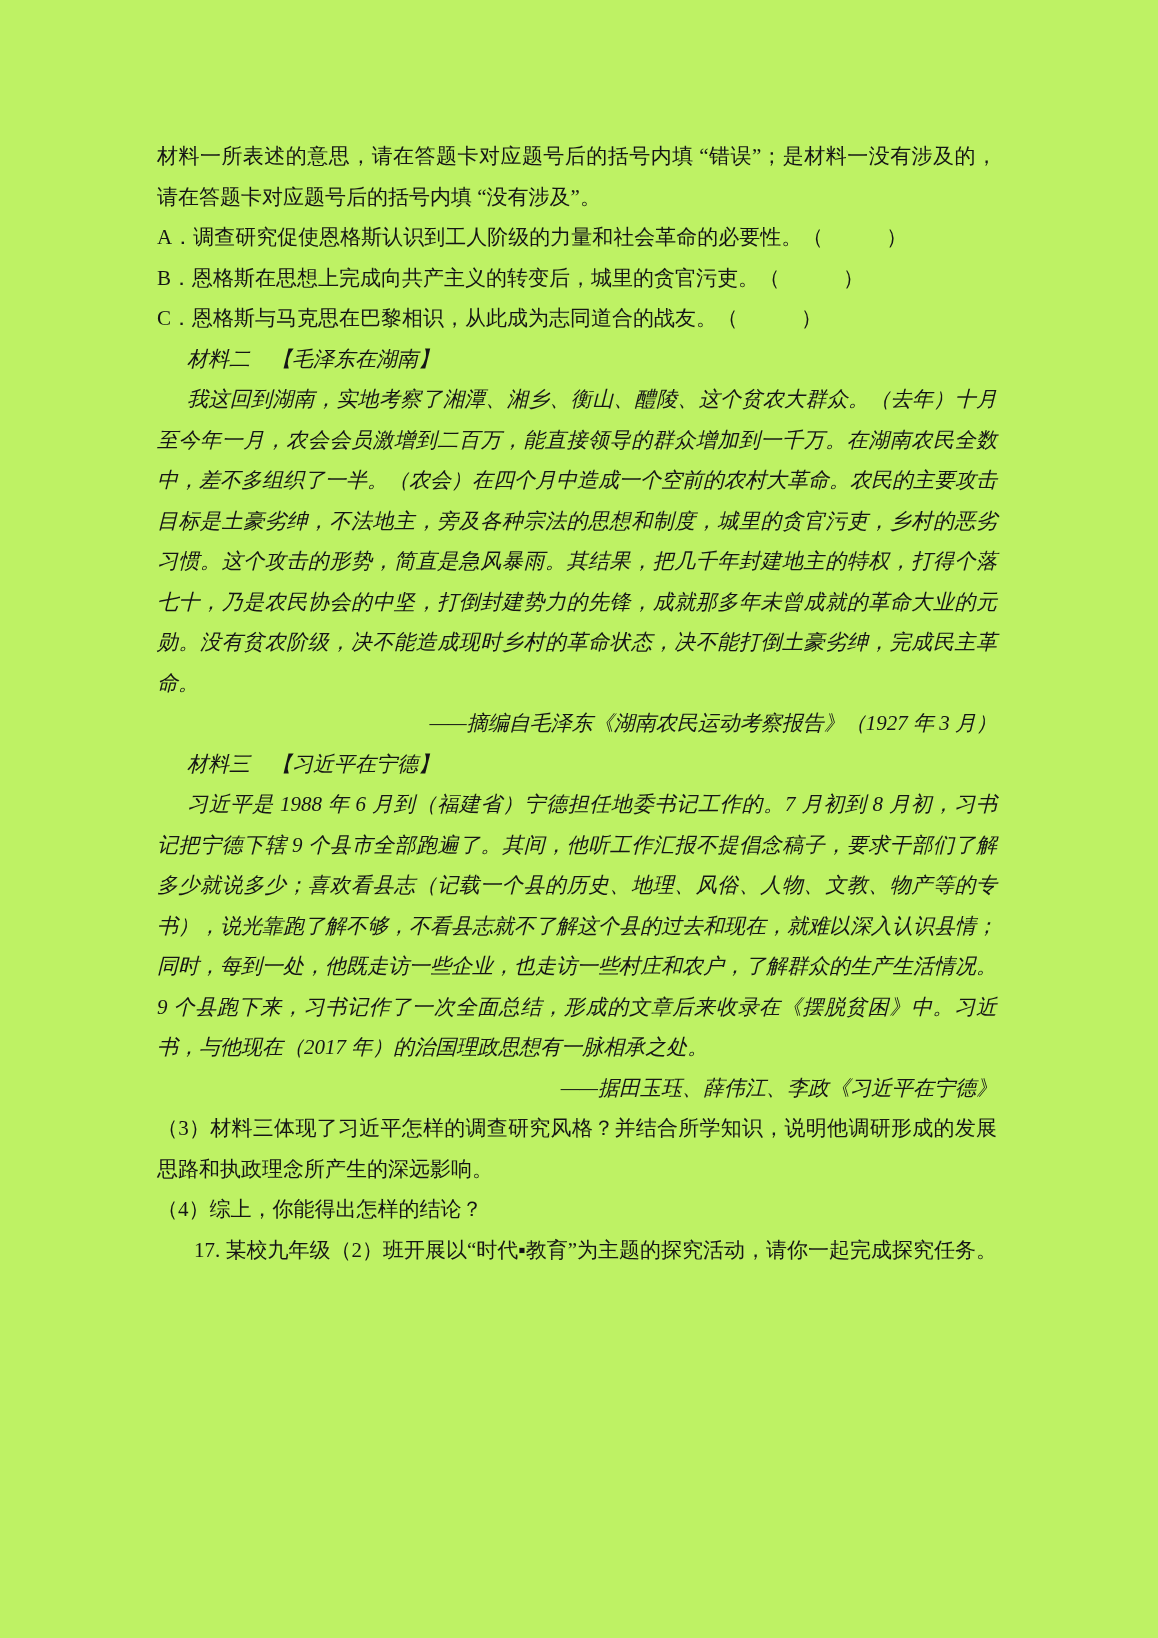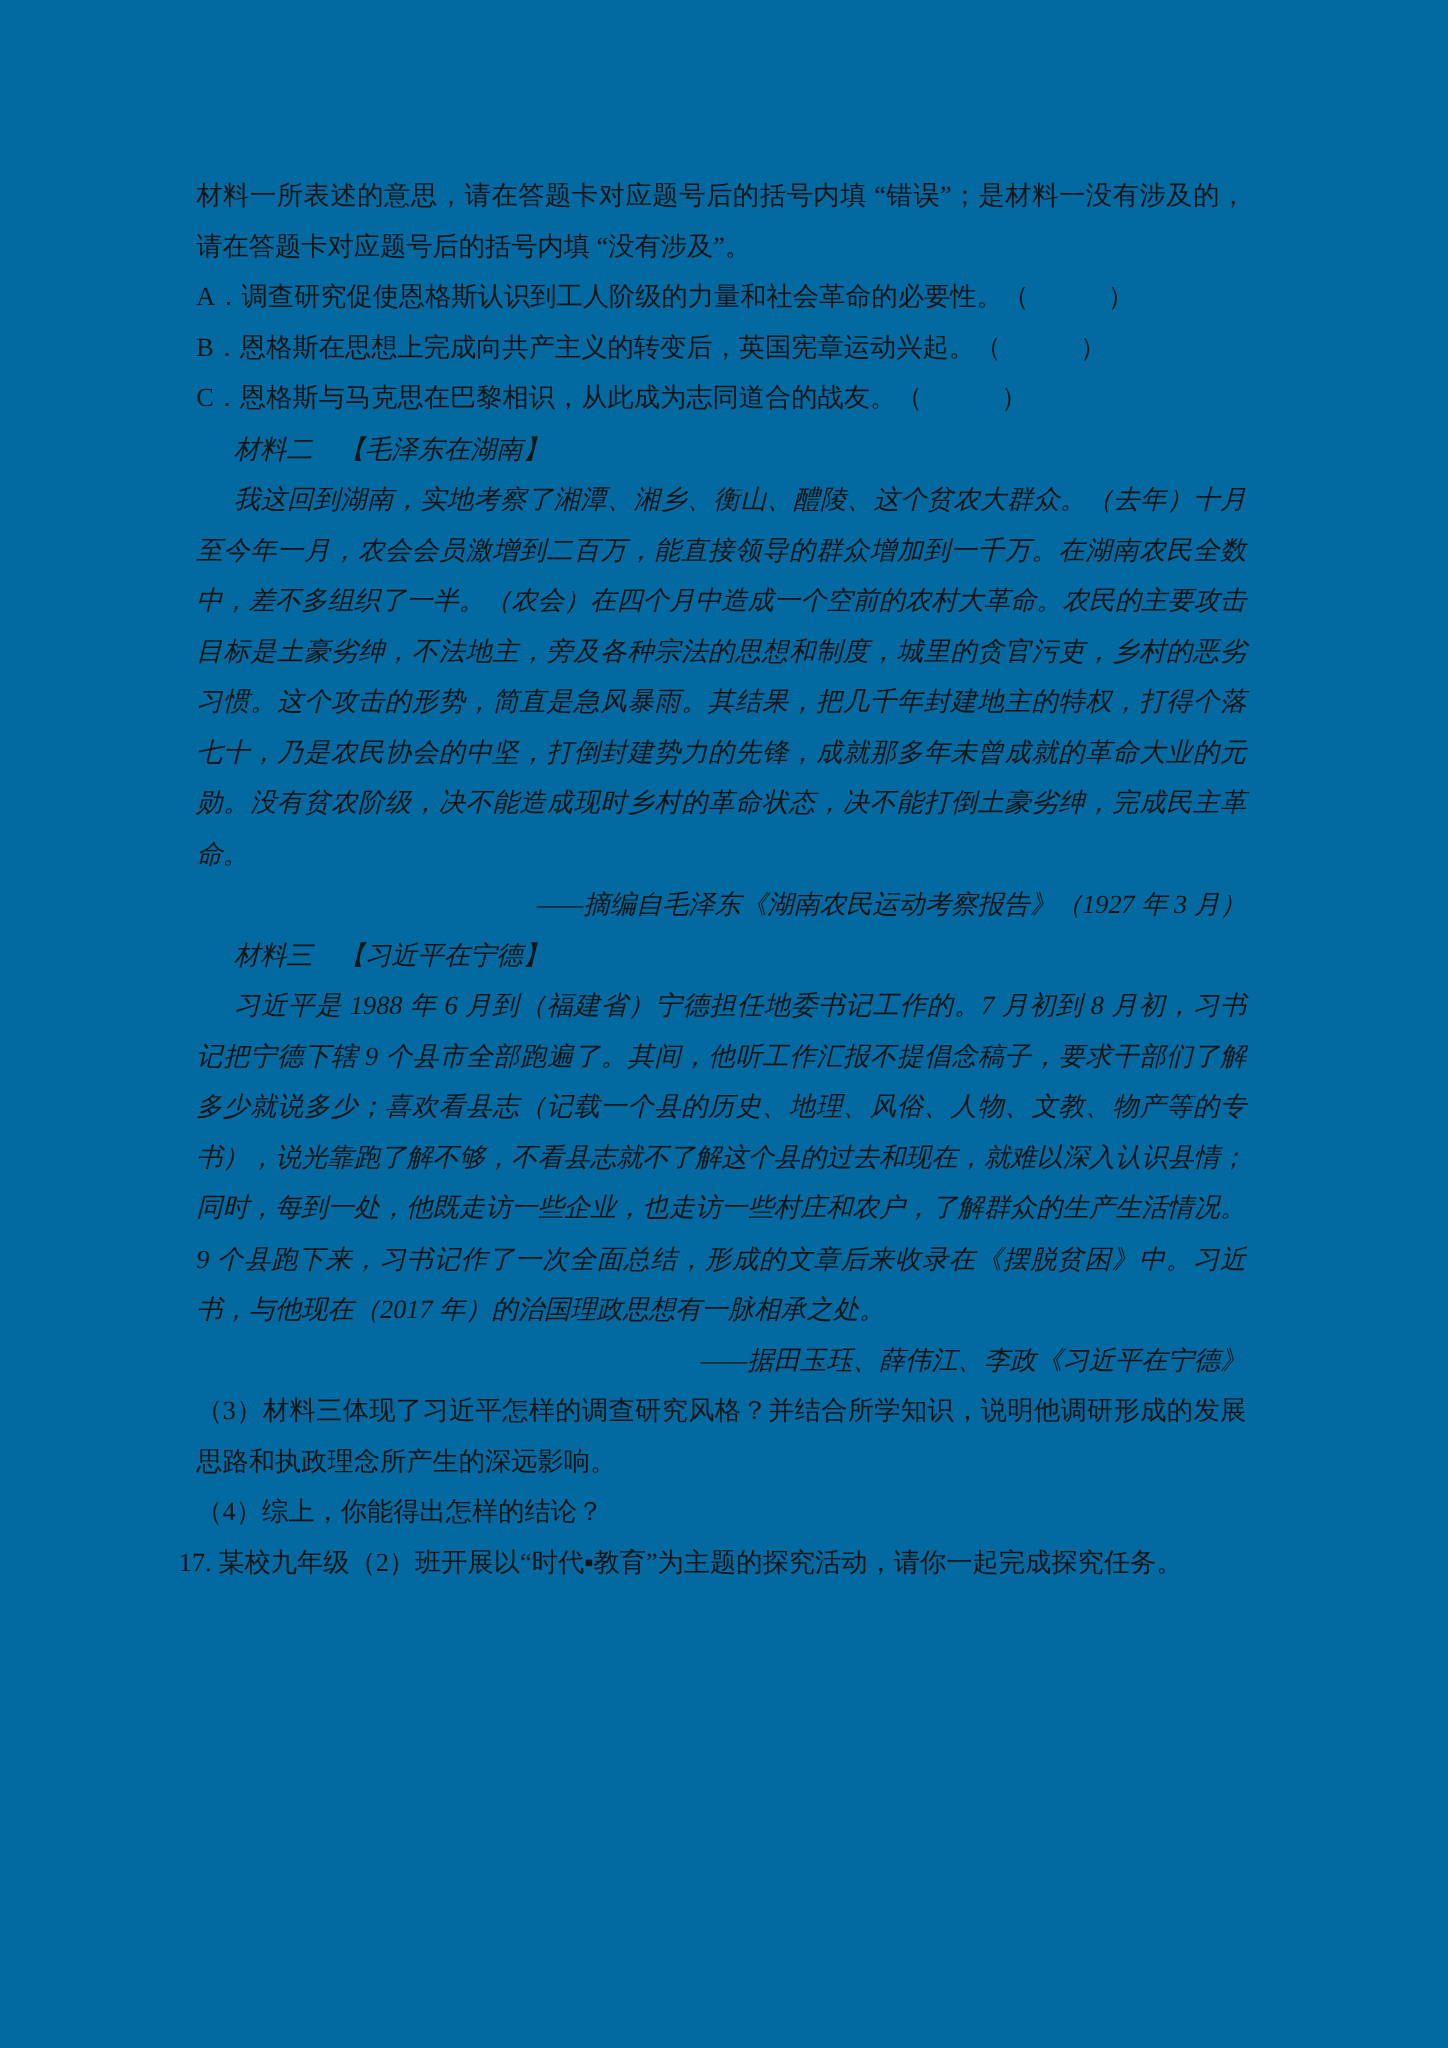--- a/index.html
+++ b/index.html
@@ -1,19 +1,19 @@
 <!DOCTYPE html>
 <html><head>
 <meta charset="utf-8">
 <style>
   html,body{margin:0;padding:0;background:#ffffff;}
   #page{
     position:relative;
     width:1158px;height:1638px;
-    background:#0369a1;
+    background:#bef264;
     color:#151515;
     font-family:"Liberation Serif","DejaVu Serif",serif;
     overflow:hidden;
   }
   #textblock{
     position:absolute;
     left:157px;top:136px;
     width:840px;
   }
   .line{
@@ -22,33 +22,33 @@
     height:40.5px;
     white-space:pre-wrap;
     text-align:left;
   }
   .f-kai{ font-style:italic; }          
   .f-song{ font-style:normal; }
   .w-bold{ font-weight:normal; }
   .a-right{ text-align:right; }
   .a-fill{ text-align:justify; text-align-last:justify; }
   .ind{ text-indent:30px; }
-  .outd{ margin-left:-14px; }
+  .outd{ margin-left:-14px;text-align:right; }
   .seg-b{ font-weight:bold; }
   .seg-r{ position:relative; top:-4px; font-size:1.08em; letter-spacing:1px; }
 </style>
 </head>
 <body>
 
 <div id="page">
   <div id="textblock">
       <div class="line f-song a-fill"><span>材料一所表述的意思，请在答题卡对应题号后的括号内填 “错误”；是材料一没有涉及的，</span></div>
       <div class="line f-song"><span>请在答题卡对应题号后的括号内填 “没有涉及”。</span></div>
       <div class="line f-song"><span>A．调查研究促使恩格斯认识到工人阶级的力量和社会革命的必要性。（　　　）</span></div>
-      <div class="line f-song"><span>B．恩格斯在思想上完成向共产主义的转变后，英国宪章运动兴起。（　　　）</span></div>
+      <div class="line f-song"><span>B．恩格斯在思想上完成向共产主义的转变后，城里的贪官污吏。（　　　）</span></div>
       <div class="line f-song"><span>C．恩格斯与马克思在巴黎相识，从此成为志同道合的战友。（　　　）</span></div>
       <div class="line f-kai w-bold ind"><span>材料二　【毛泽东在湖南】</span></div>
       <div class="line f-kai a-fill ind"><span>我这回到湖南，实地考察了湘潭、湘乡、衡山、醴陵、这个贫农大群众。（去年）十月</span></div>
       <div class="line f-kai a-fill"><span>至今年一月，农会会员激增到二百万，能直接领导的群众增加到一千万。在湖南农民全数</span></div>
       <div class="line f-kai a-fill"><span>中，差不多组织了一半。（农会）在四个月中造成一个空前的农村大革命。农民的主要攻击</span></div>
       <div class="line f-kai a-fill"><span>目标是土豪劣绅，不法地主，旁及各种宗法的思想和制度，城里的贪官污吏，乡村的恶劣</span></div>
       <div class="line f-kai a-fill"><span>习惯。这个攻击的形势，简直是急风暴雨。其结果，把几千年封建地主的特权，打得个落</span></div>
       <div class="line f-kai a-fill"><span>七十，乃是农民协会的中坚，打倒封建势力的先锋，成就那多年未曾成就的革命大业的元</span></div>
       <div class="line f-kai a-fill"><span>勋。没有贫农阶级，决不能造成现时乡村的革命状态，决不能打倒土豪劣绅，完成民主革</span></div>
       <div class="line f-kai"><span>命。</span></div>

